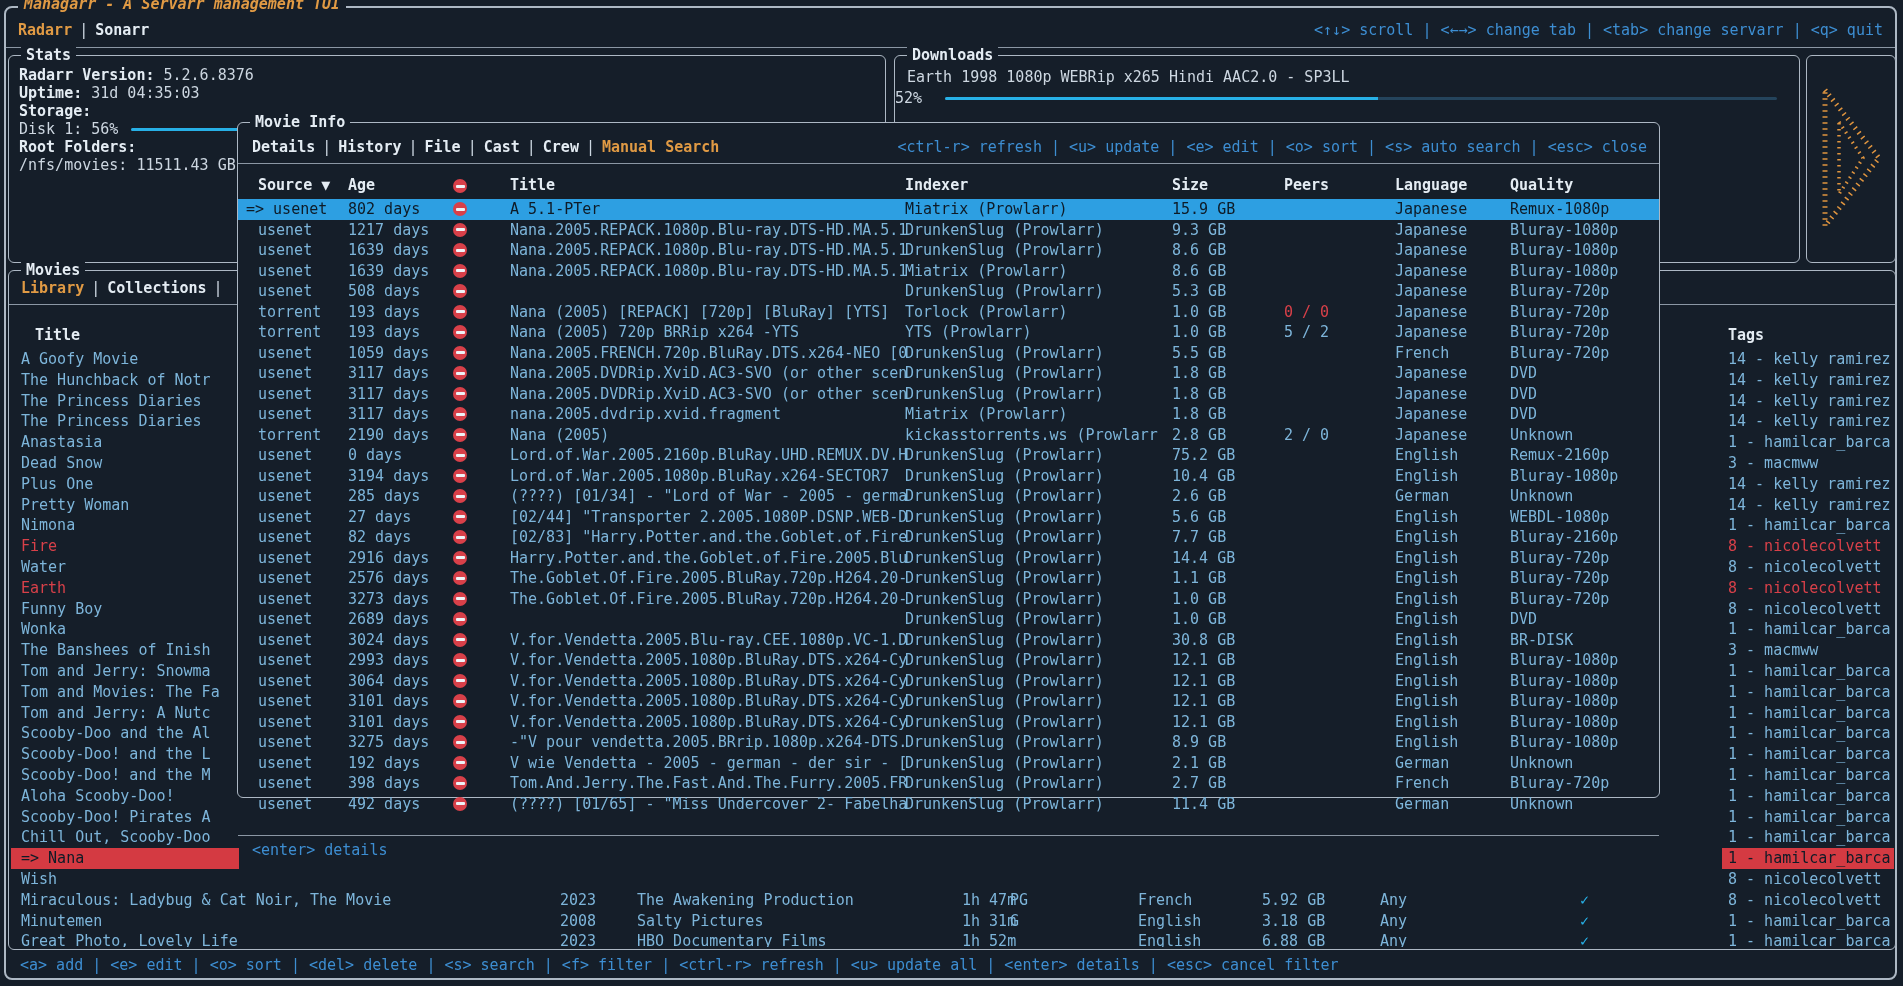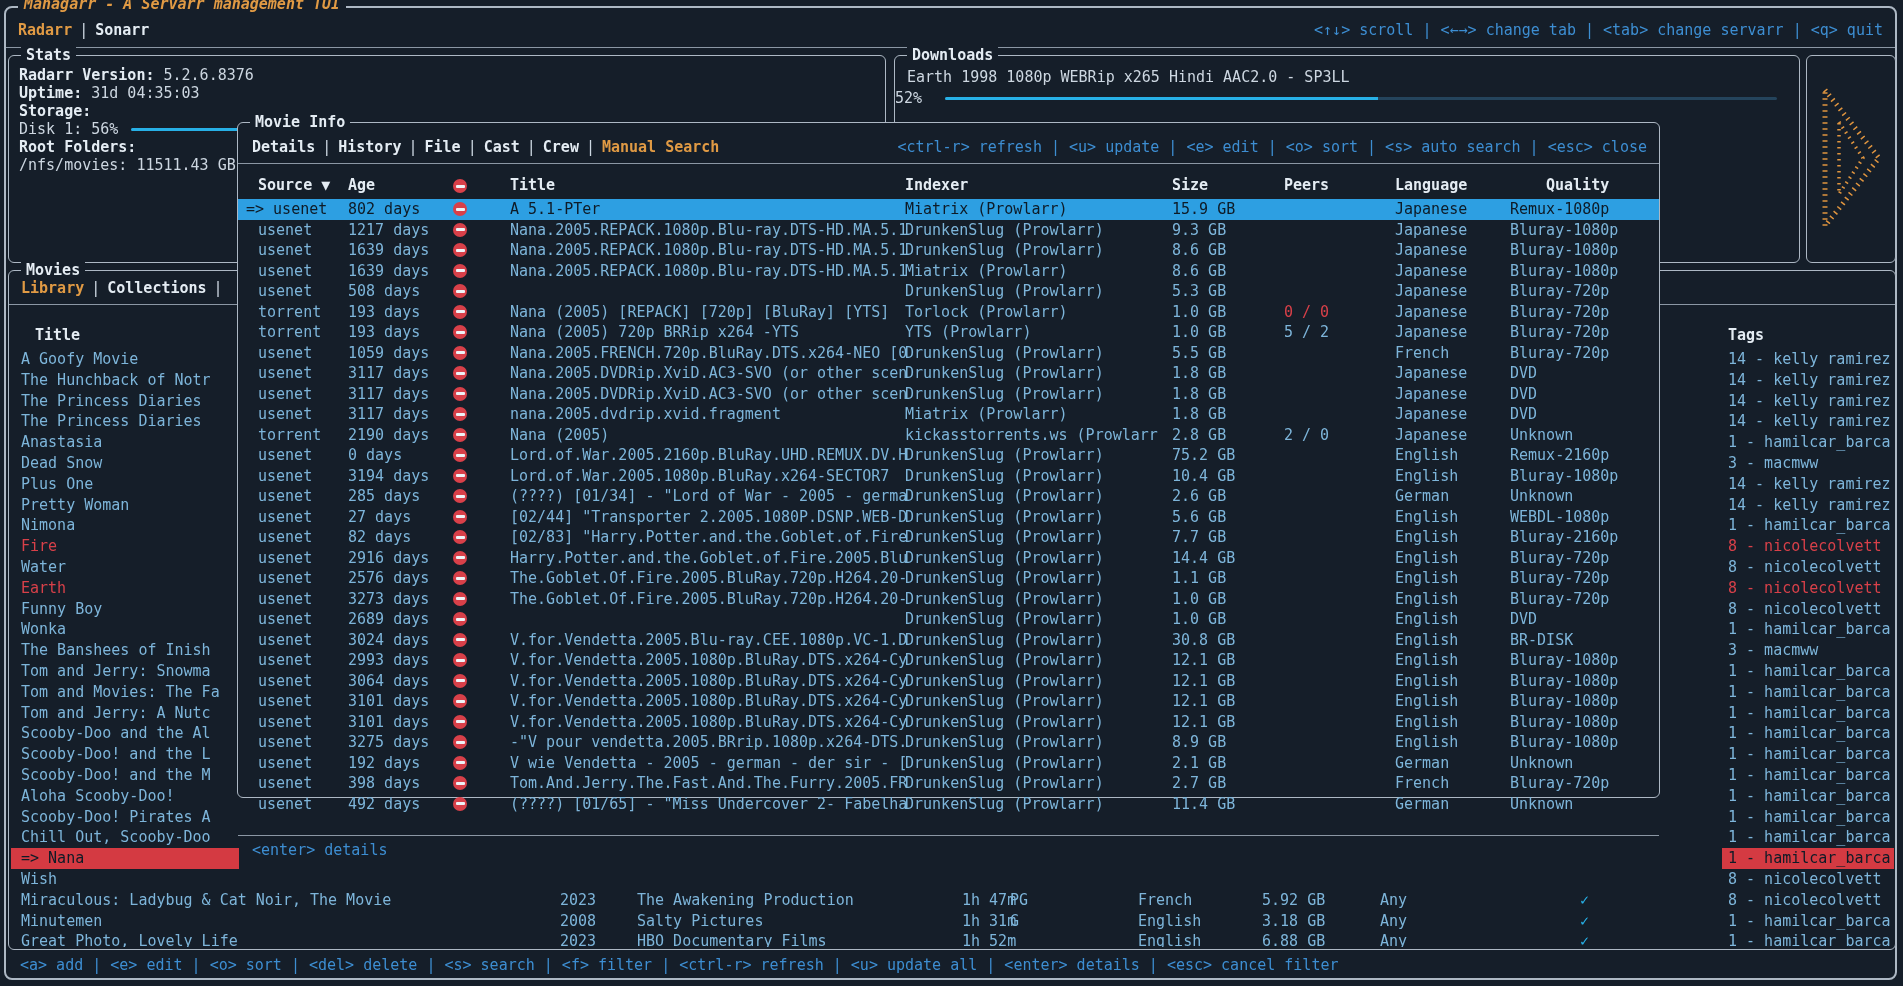--- a/index.html
+++ b/index.html
@@ -519,21 +519,21 @@
     <div class="modal-sep"></div>
     <div class="rhead">
       <span class="rh" style="left:20px">Source ▼</span>
       <span class="rh" style="left:110px">Age</span>
       <span class="noentry" style="left:215px;top:4px"></span>
       <span class="rh" style="left:272px">Title</span>
       <span class="rh" style="left:667px">Indexer</span>
       <span class="rh" style="left:934px">Size</span>
       <span class="rh" style="left:1046px">Peers</span>
       <span class="rh" style="left:1157px">Language</span>
-      <span class="rh" style="left:1308px">Quality</span>
+      <span class="rh" style="left:1272px">Quality</span>
     </div>
     <div class="release-rows">
 
         <div class="trow selected">
           <span class="cell c-source"><span>=&gt; </span><span>usenet</span></span>
           <span class="cell c-age">802 days</span>
           <span class="cell c-reject noentry"></span>
           <span class="cell c-rtitle">A 5.1-PTer</span>
           <span class="cell c-indexer">Miatrix (Prowlarr)</span>
           <span class="cell c-size">15.9 GB</span>

